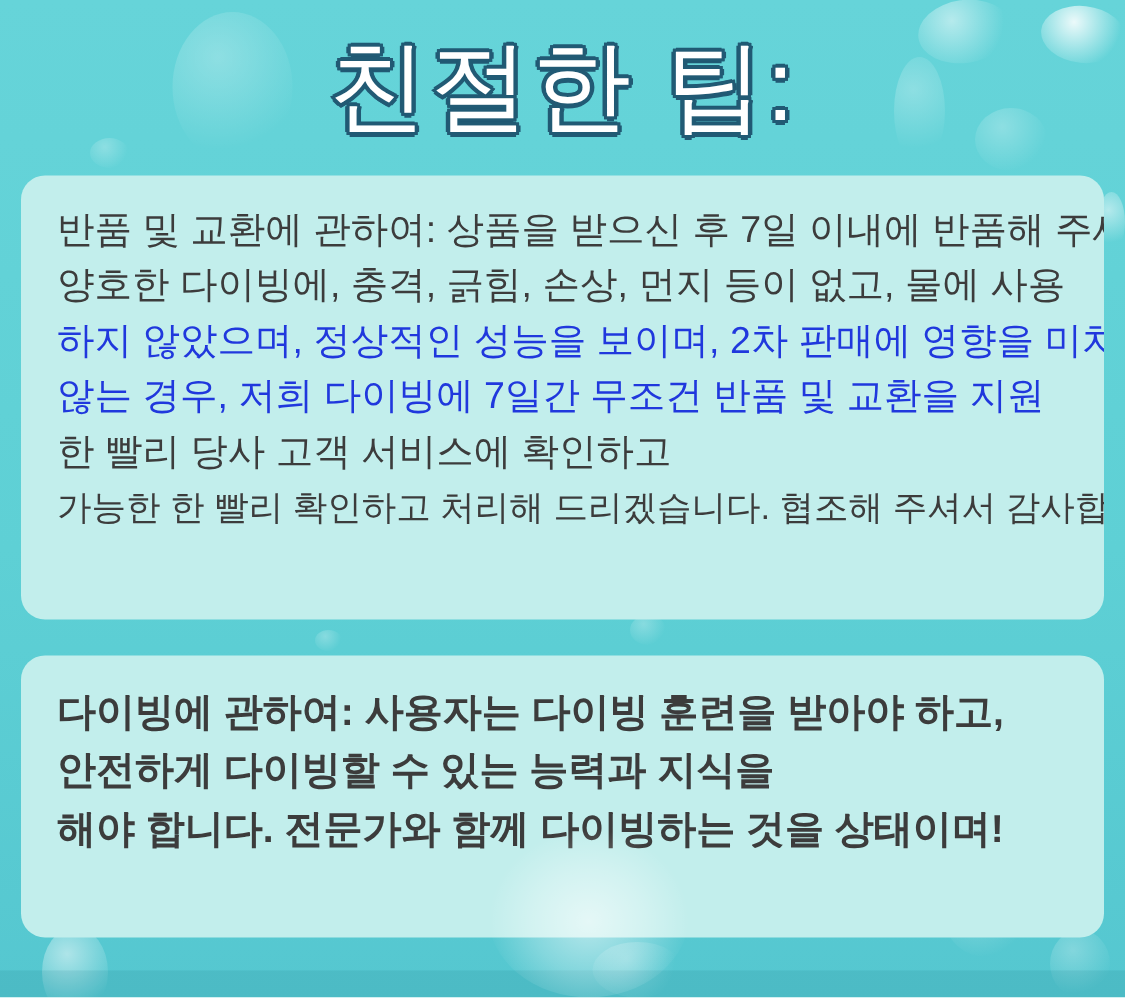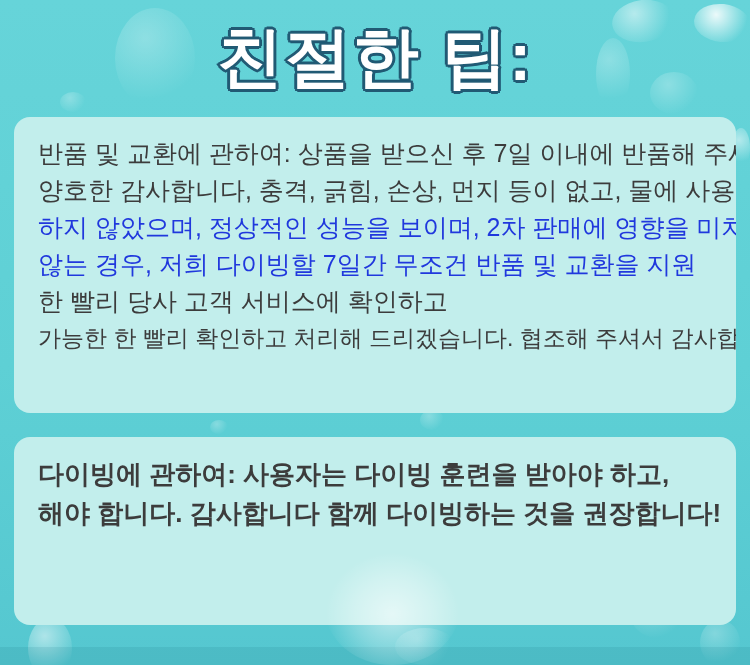--- a/index.html
+++ b/index.html
@@ -28,21 +28,21 @@
   .bubble.bright{opacity:.92;}
   .glow{
     position:absolute;border-radius:50%;pointer-events:none;z-index:2;
     background:radial-gradient(ellipse at 50% 55%,rgba(255,255,255,0.95) 0%,rgba(255,255,255,0.45) 40%,rgba(255,255,255,0) 70%);
   }
   
   .title{
     position:relative;z-index:1;
     margin:0;padding-top:16px;
     text-align:center;
-    font-size:66px;line-height:1.25;font-weight:700;letter-spacing:2px;
+    font-size:66px;line-height:1.25;font-weight:400;letter-spacing:2px;
     color:#ffffff;
     -webkit-text-stroke:4px #215a74;
     paint-order:stroke fill;
     text-shadow:
       -2px -2px 0 #215a74, 2px -2px 0 #215a74,
       -2px  2px 0 #215a74, 2px  2px 0 #215a74,
       -3px  0   0 #215a74, 3px  0   0 #215a74,
        0   -3px 0 #215a74, 0    3px 0 #215a74;
   }
   
@@ -82,27 +82,28 @@
   <div class="bubble faint" style="left:210px;top:420px;width:18px;height:14px;"></div>
   <div class="bubble soft" style="left:28px;top:618px;width:44px;height:60px;"></div>
   <div class="bubble faint" style="left:395px;top:628px;width:60px;height:37px;"></div>
   <div class="bubble faint" style="left:630px;top:588px;width:56px;height:50px;"></div>
   <div class="bubble faint" style="left:700px;top:620px;width:40px;height:45px;"></div>
 
   <h1 class="title">친절한 팁:</h1>
 
   <div class="card card-1">
     <p>반품 및 교환에 관하여: 상품을 받으신 후 7일 이내에 반품해 주세요.</p>
-    <p>양호한 감사합니다, 충격, 긁힘, 손상, 먼지 등이 없고, 물에 사용</p>
+    <p>양호한 다이빙에, 충격, 긁힘, 손상, 먼지 등이 없고, 물에 사용</p>
     <p class="blue">하지 않았으며, 정상적인 성능을 보이며, 2차 판매에 영향을 미치지</p>
-    <p class="blue">않는 경우, 저희 다이빙할 7일간 무조건 반품 및 교환을 지원</p>
+    <p class="blue">않는 경우, 저희 다이빙에 7일간 무조건 반품 및 교환을 지원</p>
     <p>한 빨리 당사 고객 서비스에 확인하고</p>
     <p class="small">가능한 한 빨리 확인하고 처리해 드리겠습니다. 협조해 주셔서 감사합니다!</p>
   </div>
 
   <div class="card card-2">
     <p>다이빙에 관하여: 사용자는 다이빙 훈련을 받아야 하고,</p>
-    <p>해야 합니다. 감사합니다 함께 다이빙하는 것을 권장합니다!</p>
+    <p>안전하게 다이빙할 수 있는 능력과 지식을</p>
+    <p>해야 합니다. 전문가와 함께 다이빙하는 것을 상태이며!</p>
   </div>
 
   <div class="glow" style="left:325px;top:552px;width:135px;height:113px;opacity:.6;"></div>
 
 </div>
 
 </body></html>

